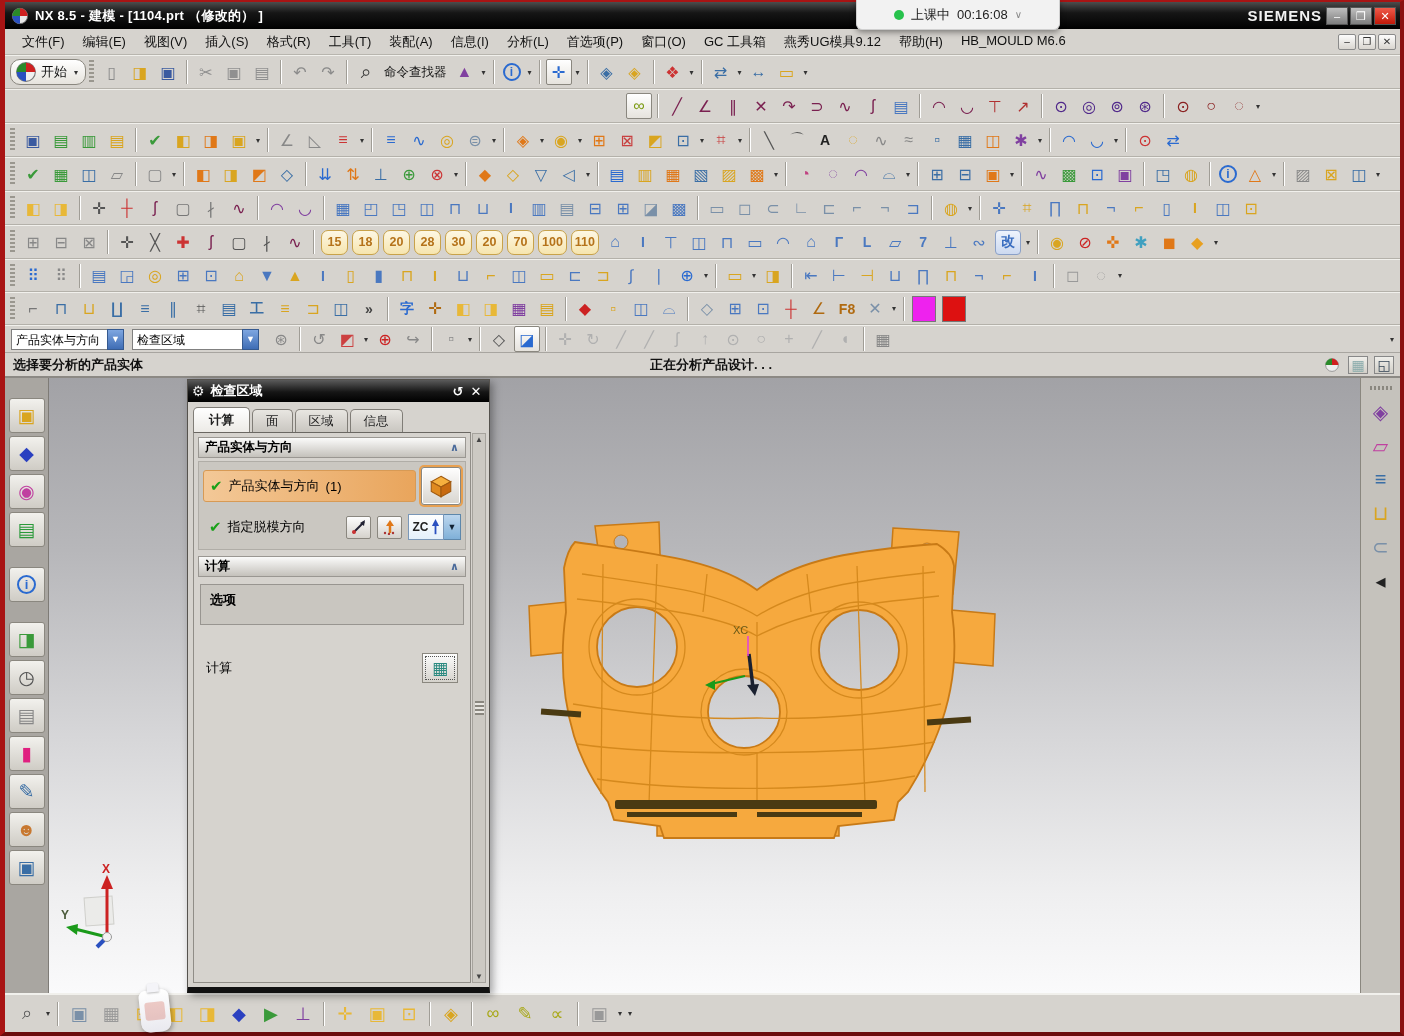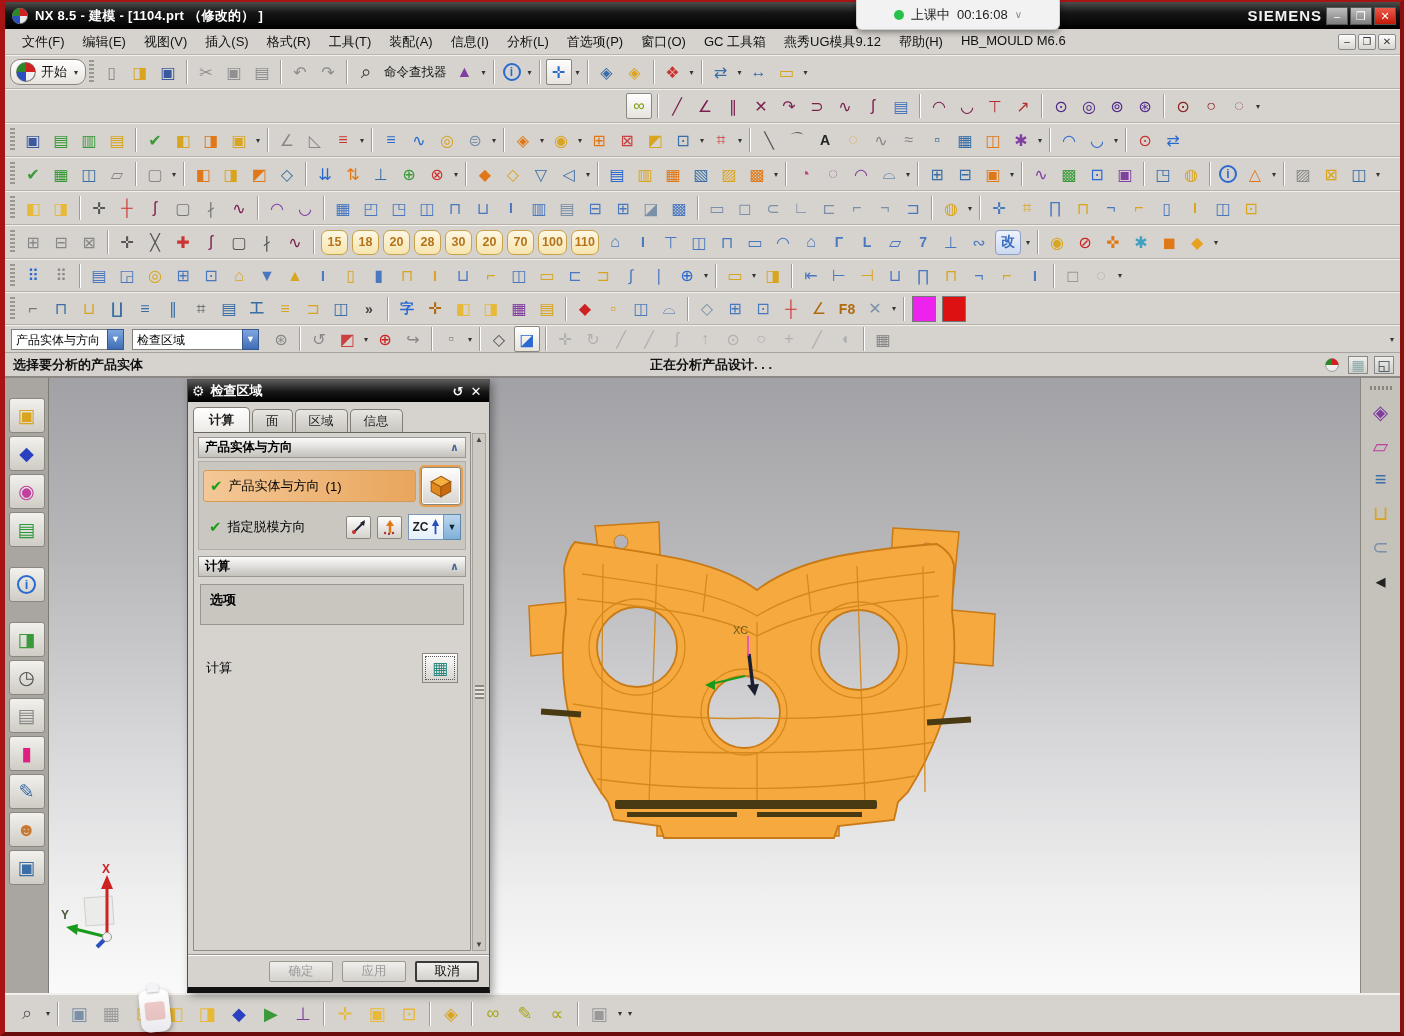--- a/index.html
+++ b/index.html
@@ -875,25 +875,20 @@
               </span>
             </div>
             <div style="flex:1;"></div>
           </div>
           <div class="dlg-scroll">
             <span>▲</span>
             <span class="grip"></span>
             <span>▼</span>
           </div>
         </div>
-        <div class="dlg-buttons">
-          <span class="dbtn">确定</span>
-          <span class="dbtn">应用</span>
-          <span class="dbtn primary">取消</span>
-        </div>
       </div>
 
       <svg class="triad" width="86" height="92" viewBox="0 0 86 92">
         <rect x="24" y="34" width="28" height="28" fill="#ebebe9" stroke="#cfcfcb" transform="rotate(-4 38 48)"></rect>
         <line x1="46" y1="74" x2="46" y2="22" stroke="#cc2222" stroke-width="3"></line>
         <polygon points="46,12 40,26 52,26" fill="#cc2222"></polygon>
         <text x="41" y="10" font-size="12" fill="#cc2222" font-weight="bold">X</text>
         <line x1="46" y1="74" x2="14" y2="66" stroke="#1a9a1a" stroke-width="3"></line>
         <polygon points="5,64 17,61 16,72" fill="#1a9a1a"></polygon>
         <text x="0" y="56" font-size="12" fill="#4a5a3a" font-weight="bold">Y</text>

